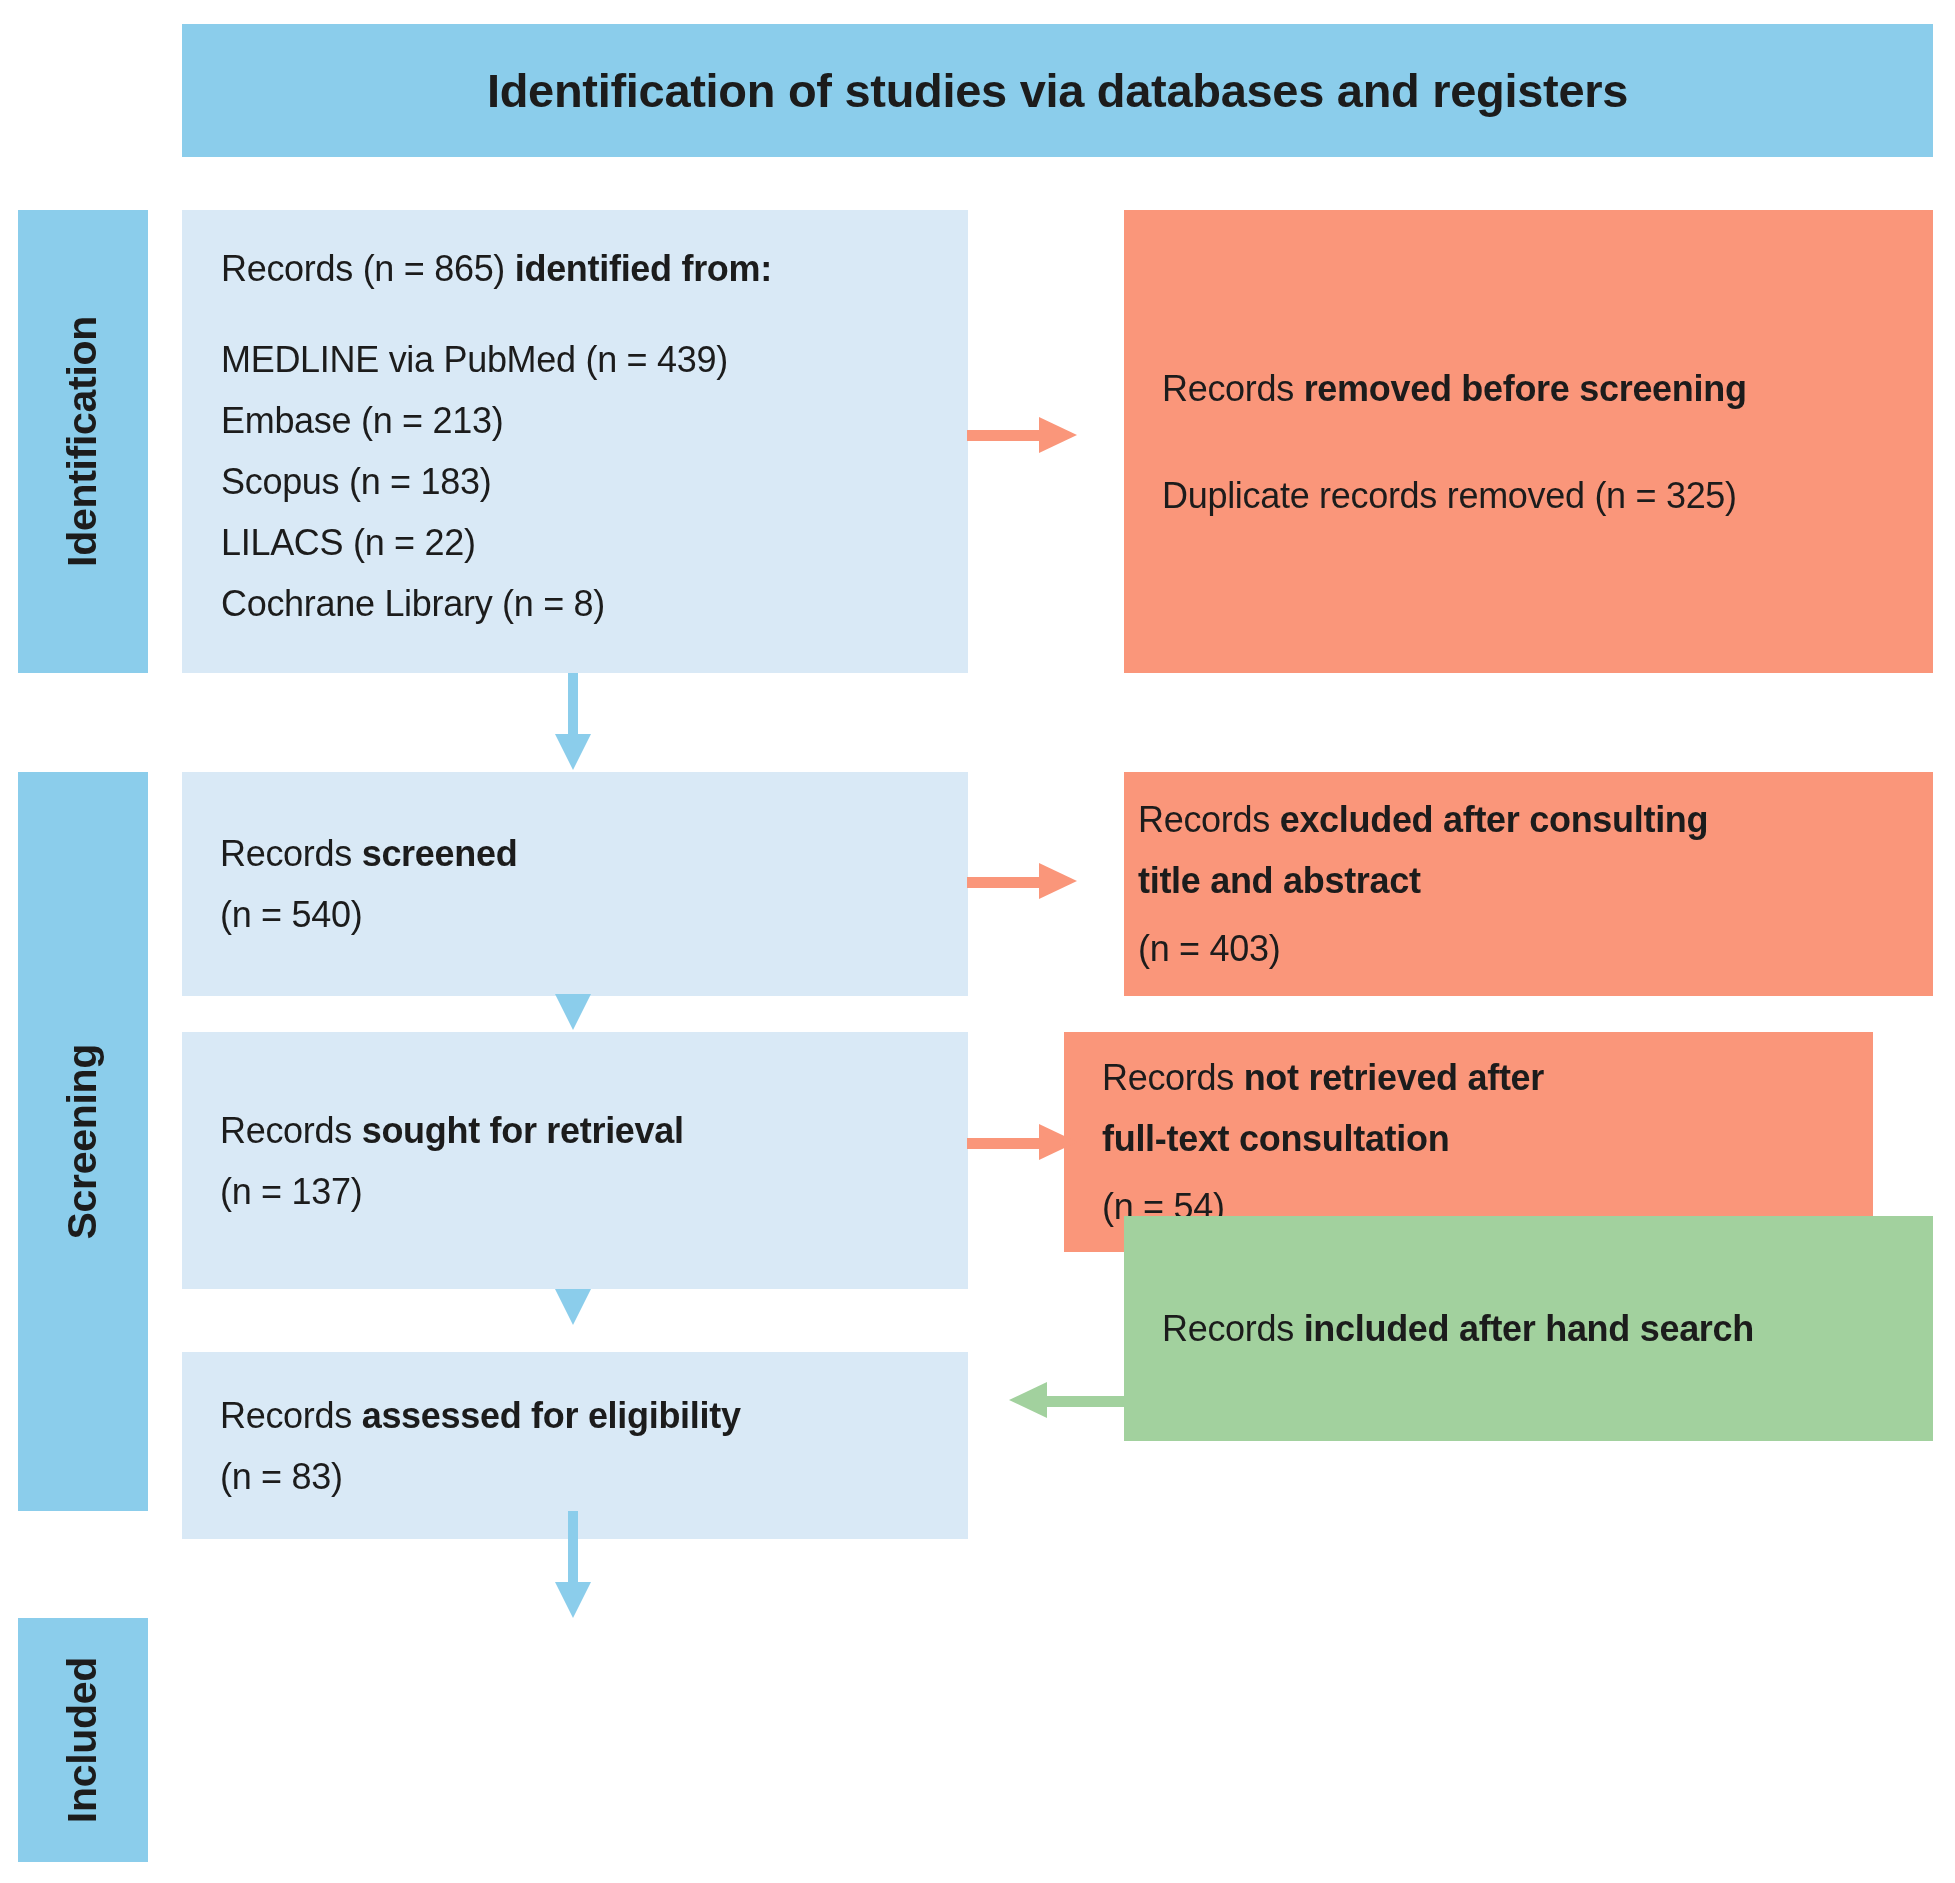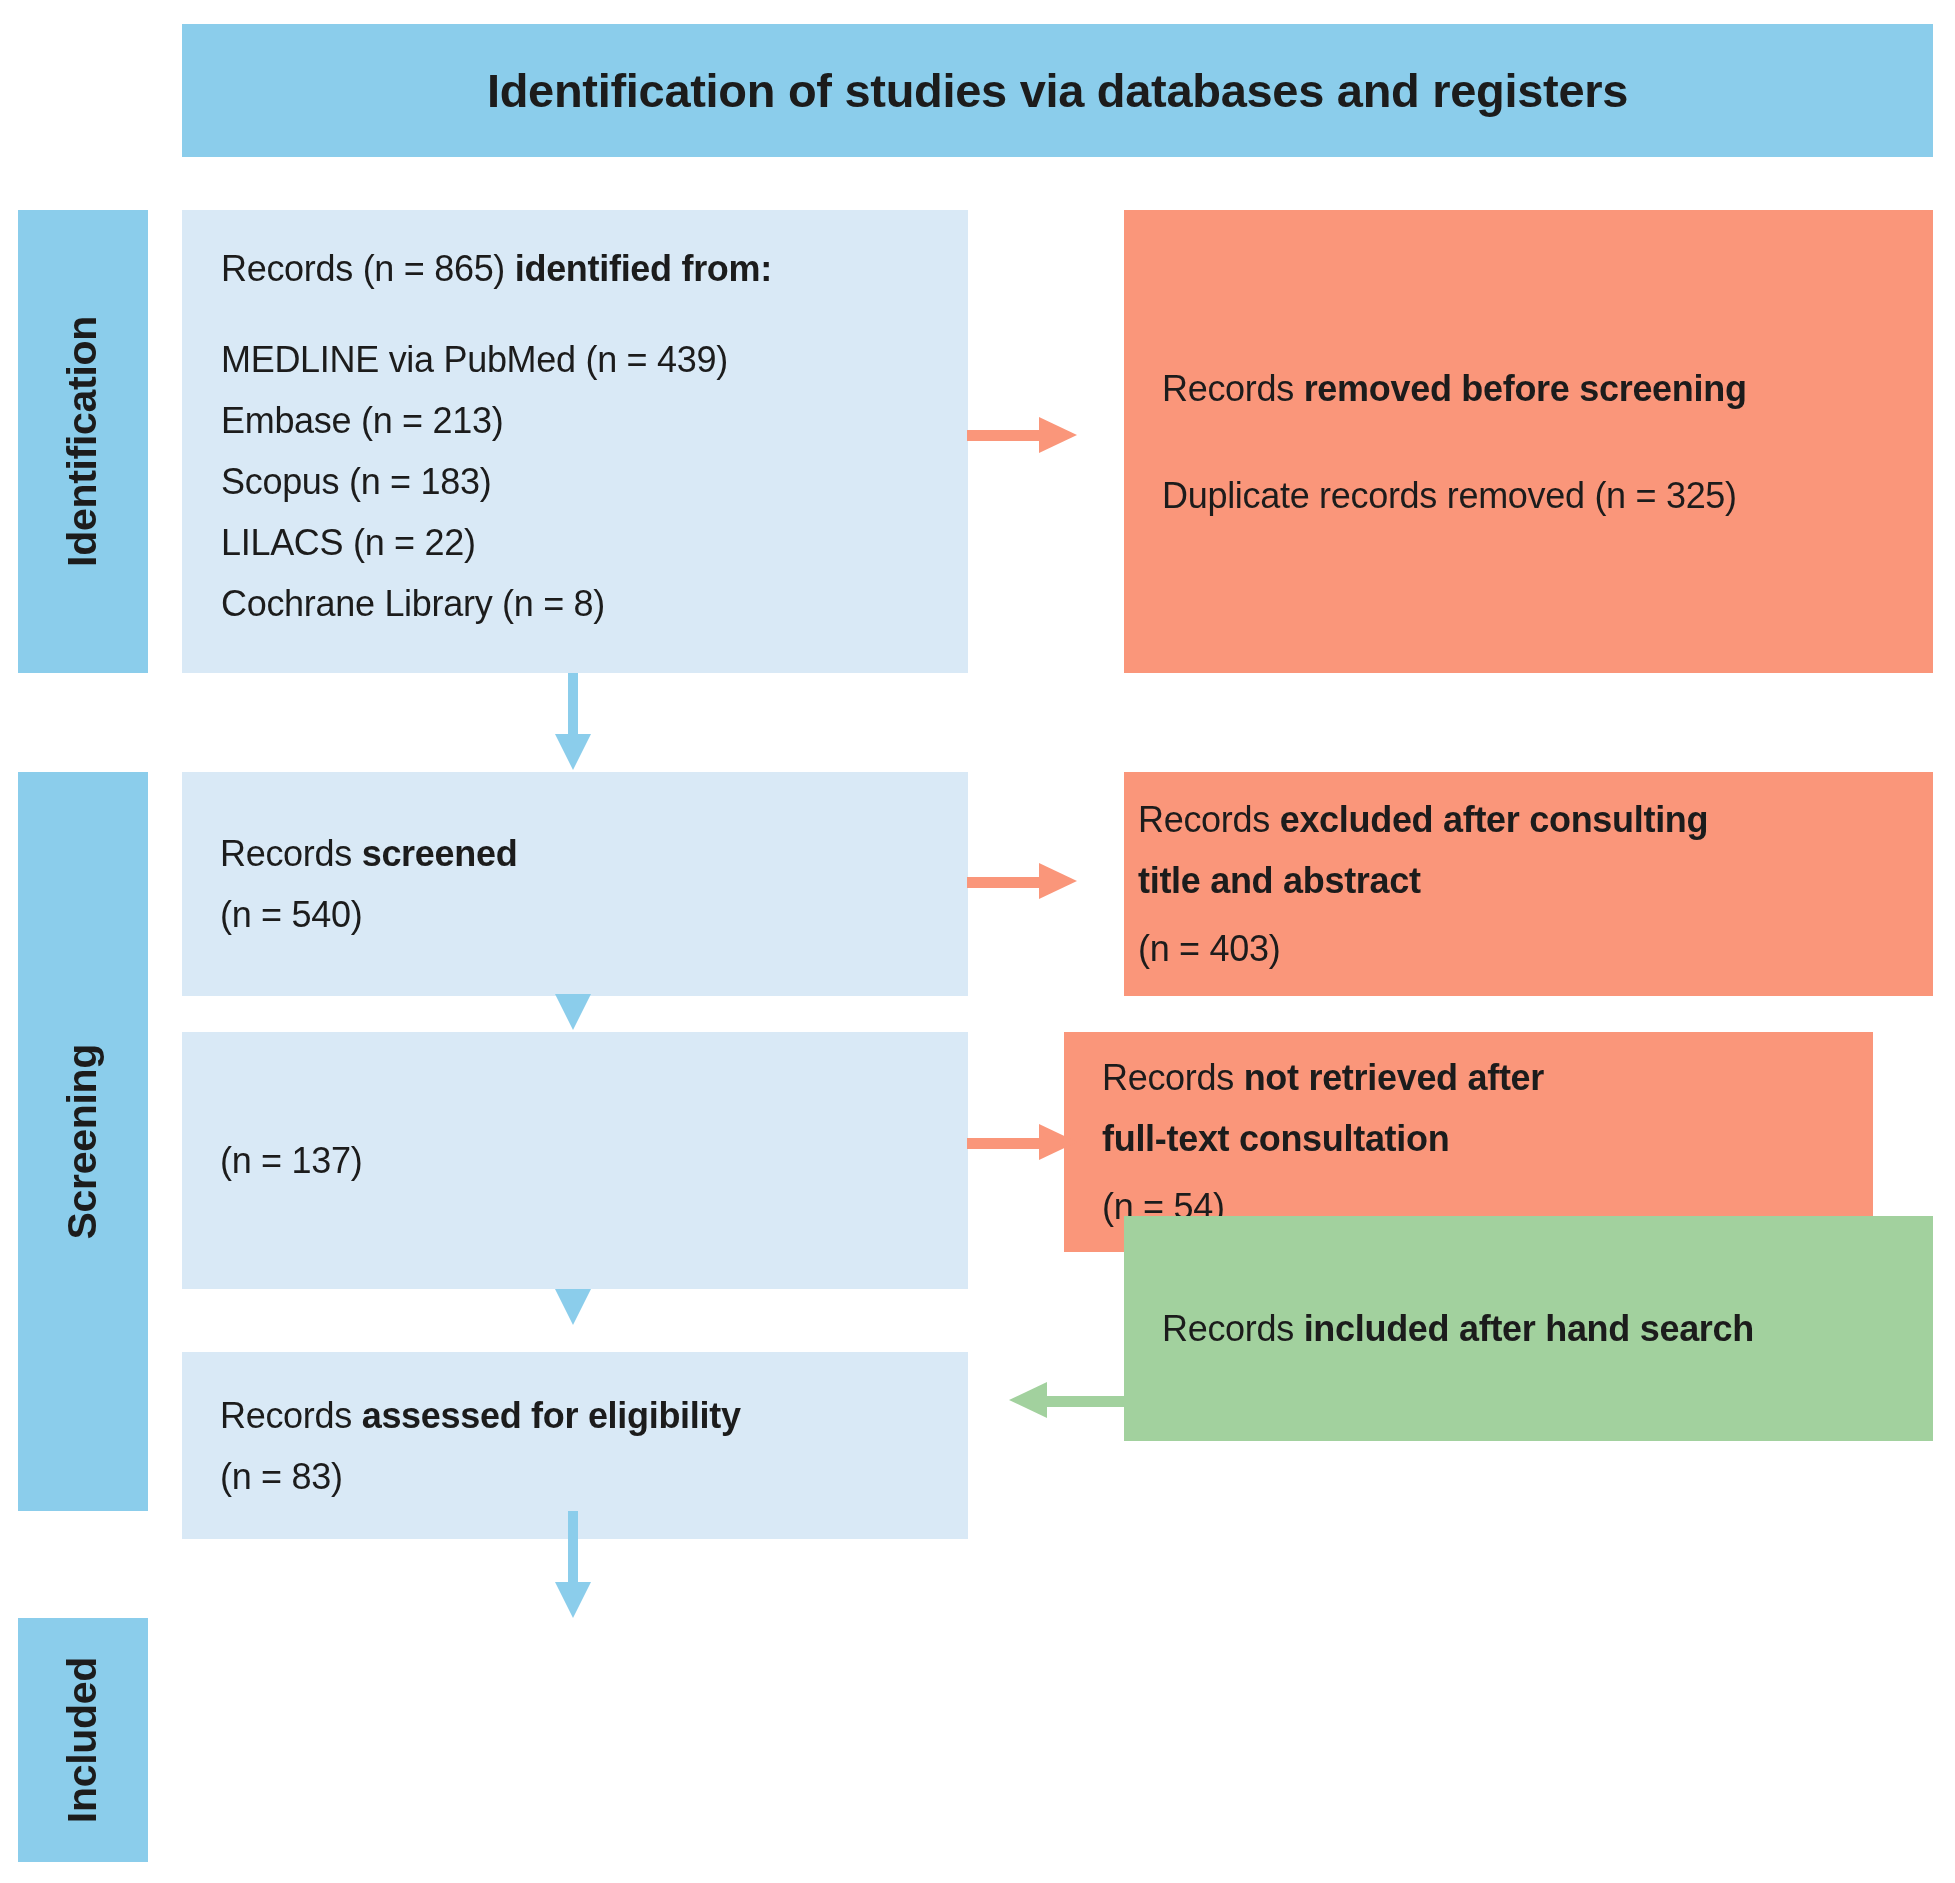--- a/index.html
+++ b/index.html
@@ -142,20 +142,21 @@
     <div class="box-head"><span>Records </span><strong>screened</strong></div>
     <div class="box-count">(n = 540)</div>
   </div>
 
   <div class="box red center" id="box-excluded">
     <div class="box-head"><span>Records </span><strong>excluded after consulting</strong><br><strong>title and abstract</strong></div>
     <div class="box-count">(n = 403)</div>
   </div>
 
   <div class="box blue center" id="box-sought">
+    <div class="box-head"><span>Records </span><strong>sought for retrieval</strong></div>
     <div class="box-count">(n = 137)</div>
   </div>
 
   <div class="box red center" id="box-not-retrieved">
     <div class="box-head"><span>Records </span><strong>not retrieved after</strong><br><strong>full-text consultation</strong></div>
     <div class="box-count">(n = 54)</div>
   </div>
 
   <div class="box blue center" id="box-assessed">
     <div class="box-head"><span>Records </span><strong>assessed for eligibility</strong></div>

